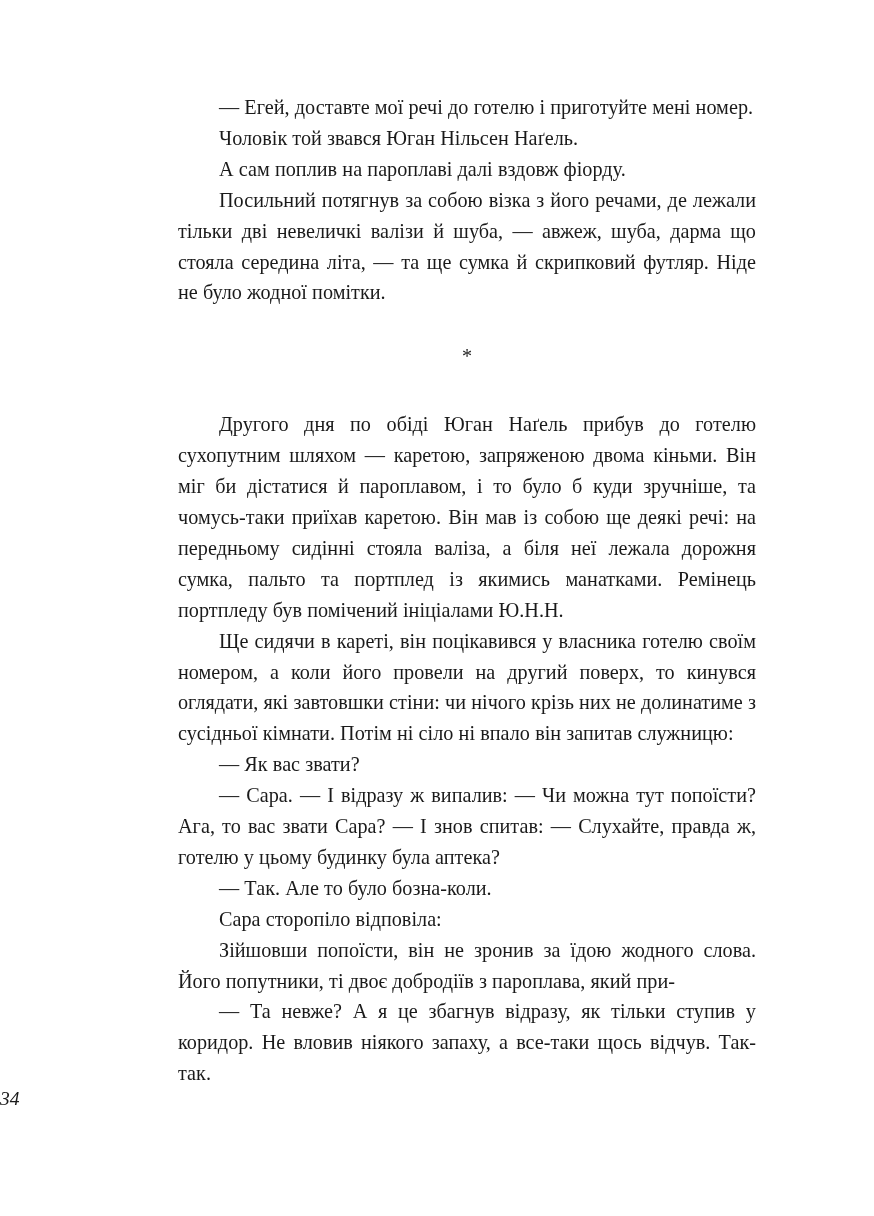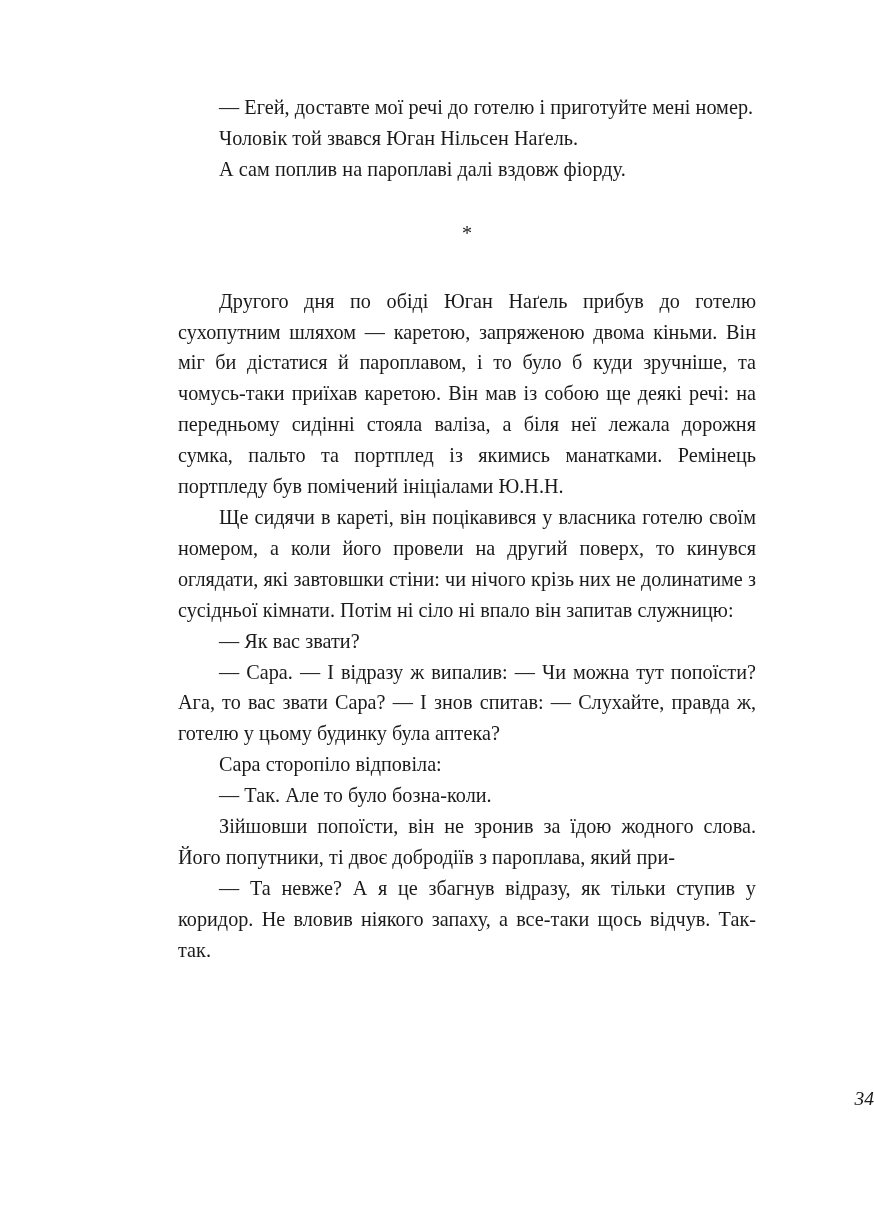--- a/index.html
+++ b/index.html
@@ -57,47 +57,48 @@
   }
 
   .sep-space-before { height: 33px; }
   .sep-space-after  { height: 37px; }
 
   .folio {
     position: absolute;
     left: 0;
     top: 1088px;
     width: 874px;
-    text-align: right;
+    text-align: left;
     font-size: 19.5px;
     font-style: italic;
     color: #1a1a1a;
   }
 </style>
 </head>
 <body>
 
 <div class="page">
 
   <div class="textblock">
 
     <p class="para">— Егей, доставте мої речі до готелю і приготуйте мені номер.</p>
     <p class="para">Чоловік той звався Юган Нільсен Наґель.</p>
     <p class="para">А сам поплив на пароплаві далі вздовж фіорду.</p>
+    <p class="para">Посильний потягнув за собою візка з його речами, де лежали тільки дві невеличкі валізи й шуба, — авжеж, шуба, дарма що стояла середина літа, — та ще сумка й скрипковий футляр. Ніде не було жодної помітки.</p>
 
     <div class="sep-space-before"></div>
     <p class="sep">*</p>
     <div class="sep-space-after"></div>
 
     <p class="para">Другого дня по обіді Юган Наґель прибув до готелю сухопутним шляхом — каретою, запряженою двома кіньми. Він міг би дістатися й пароплавом, і то було б куди зручніше, та чомусь-таки приїхав каретою. Він мав із собою ще деякі речі: на передньому сидінні стояла валіза, а біля неї лежала дорожня сумка, пальто та портплед із якимись манатками. Ремінець портпледу був помічений ініціалами Ю.Н.Н.</p>
     <p class="para">Ще сидячи в кареті, він поцікавився у власника готелю своїм номером, а коли його провели на другий поверх, то кинувся оглядати, які завтовшки стіни: чи нічого крізь них не долинатиме з сусідньої кімнати. Потім ні сіло ні впало він запитав служницю:</p>
     <p class="para">— Як вас звати?</p>
     <p class="para">— Сара. — І відразу ж випалив: — Чи можна тут попоїсти? Ага, то вас звати Сара? — І знов спитав: — Слухайте, правда ж, готелю у цьому будинку була аптека?</p>
+    <p class="para">— Так. Але то було бозна-коли.</p>
     <p class="para">Сара сторопіло відповіла:</p>
-    <p class="para">— Так. Але то було бозна-коли.</p>
     <p class="para">Зійшовши попоїсти, він не зронив за їдою жодного слова. Його попутники, ті двоє добродіїв з пароплава, який при-</p>
     <p class="para">— Та невже? А я це збагнув відразу, як тільки ступив у коридор. Не вловив ніякого запаху, а все-таки щось відчув. Так-так.</p>
 
   </div>
 
   <div class="folio">34</div>
 
 </div>
 
 </body></html>

